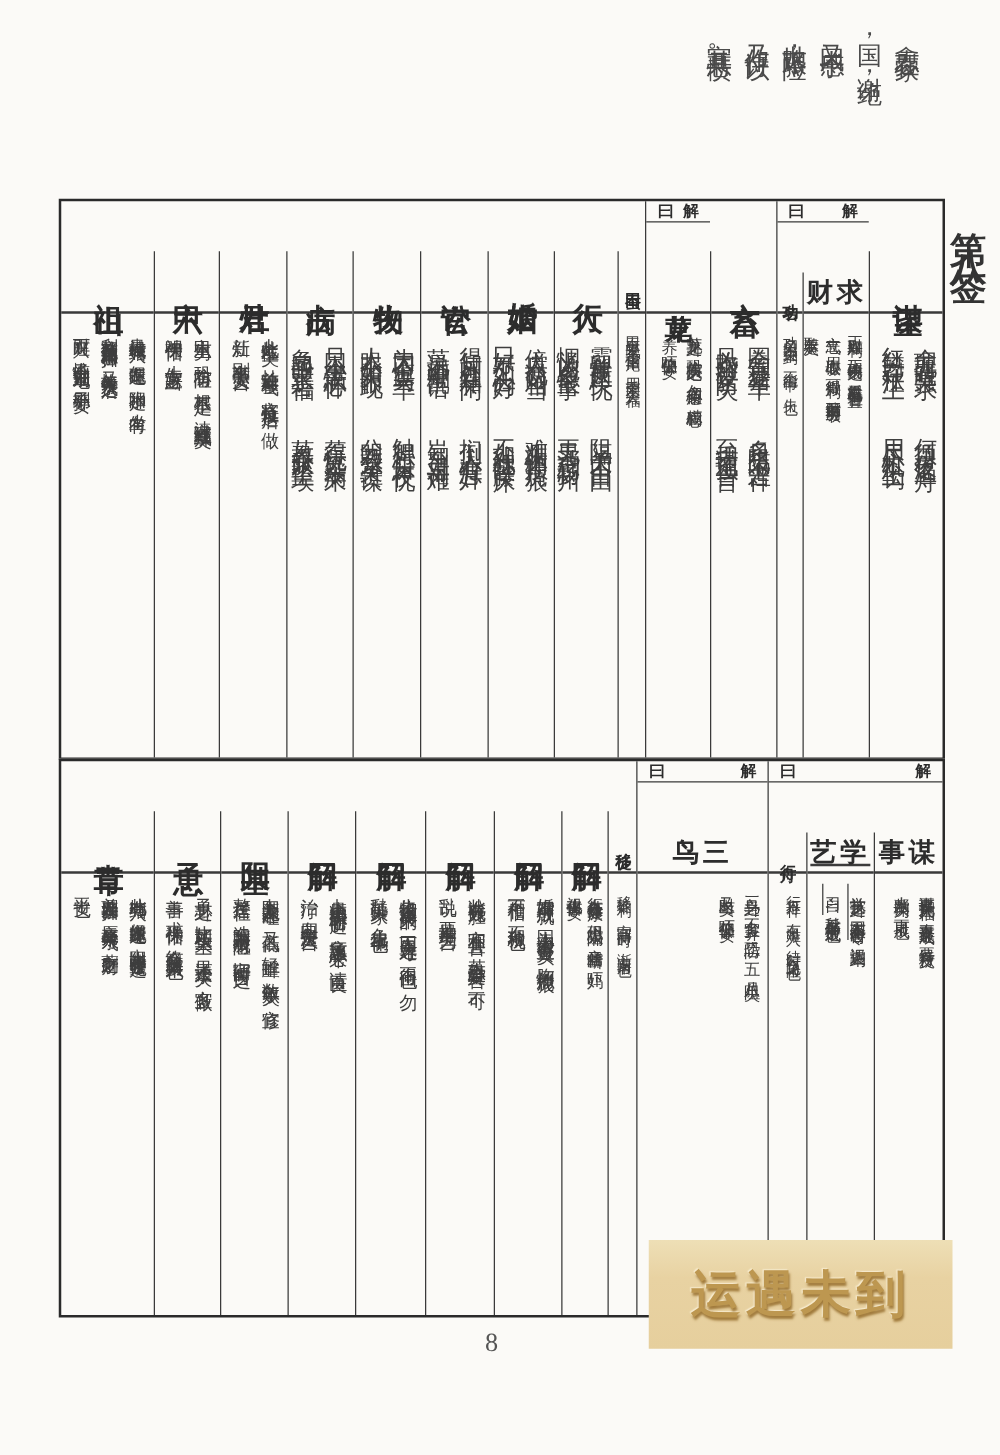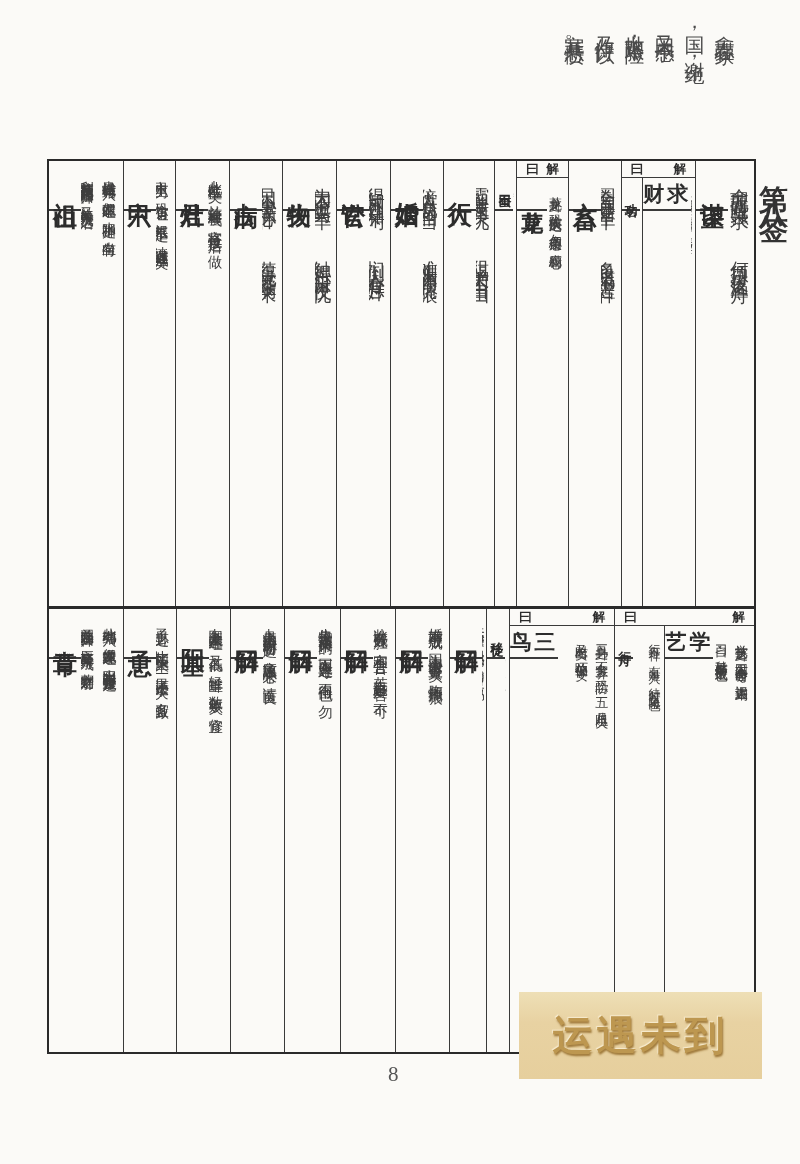--- a/index.html
+++ b/index.html
@@ -25,21 +25,21 @@
   
   .qtable{
     position:absolute;left:47px;width:709px;display:flex;
     border:2.5px solid #2a2a2a;box-sizing:border-box;background:#fbfaf7;
   }
   .t1{top:159px;height:449px;}
   .t2{top:607px;height:447px;}
   .qtable > * + *{border-left:1.5px solid #3a3a3a;}
   .subrow > * + *{border-left:1.5px solid #3a3a3a;}
 
-  .col{display:flex;flex-direction:row;min-width:0;}
+  .col{display:flex;flex-direction:column;min-width:0;margin-top:40px;}
   .group{display:flex;flex-direction:column;min-width:0;}
   .subrow{display:flex;flex:1;min-height:0;}
 
   .hdr{
     height:48px;border-bottom:2px solid #3a3a3a;flex:0 0 auto;
     display:flex;align-items:center;justify-content:center;box-sizing:content-box;
   }
   .group .hdr{height:31px;}
   .hdr span{color:#2c2c2c;}
   .hdr.v span{writing-mode:vertical-rl;font-size:24px;letter-spacing:2px;font-weight:700;}
@@ -290,26 +290,33 @@
         <span>曰</span>
         <span>解</span>
       </div>
       <div class="subrow">
         <div class="col" style="flex: 30 1 0px;">
           <div class="hdr vs">
             <span>行舟</span>
           </div>
           <div class="cell tiny">行舟不祥　有出难入　待时行之免险也</div>
         </div>
-        <div class="col" style="flex: 54 1 0px;">
+        <div class="col" style="flex: 54 1 0px; text-decoration: underline;">
           <div class="hdr h">
             <span>艺学</span>
           </div>
           <div class="cell dense-sm">学技艺之卦　因君年命不合时令　运遇未到
 自习　秋后寻名师学之成也</div>
+        </div>
+        <div class="col" style="flex: 55 1 0px;">
+          <div class="hdr h">
+            <span>事谋</span>
+          </div>
+          <div class="cell dense-sm">谋事要托别人福　春夏谋之不成　要待交秋月
+人帮助谋为　更可成也</div>
         </div>
       </div>
     </div>
   </div>
 
 <div class="watermark">
   <span>运遇未到</span>
 </div>
 
 <div class="pagenum">8</div>

